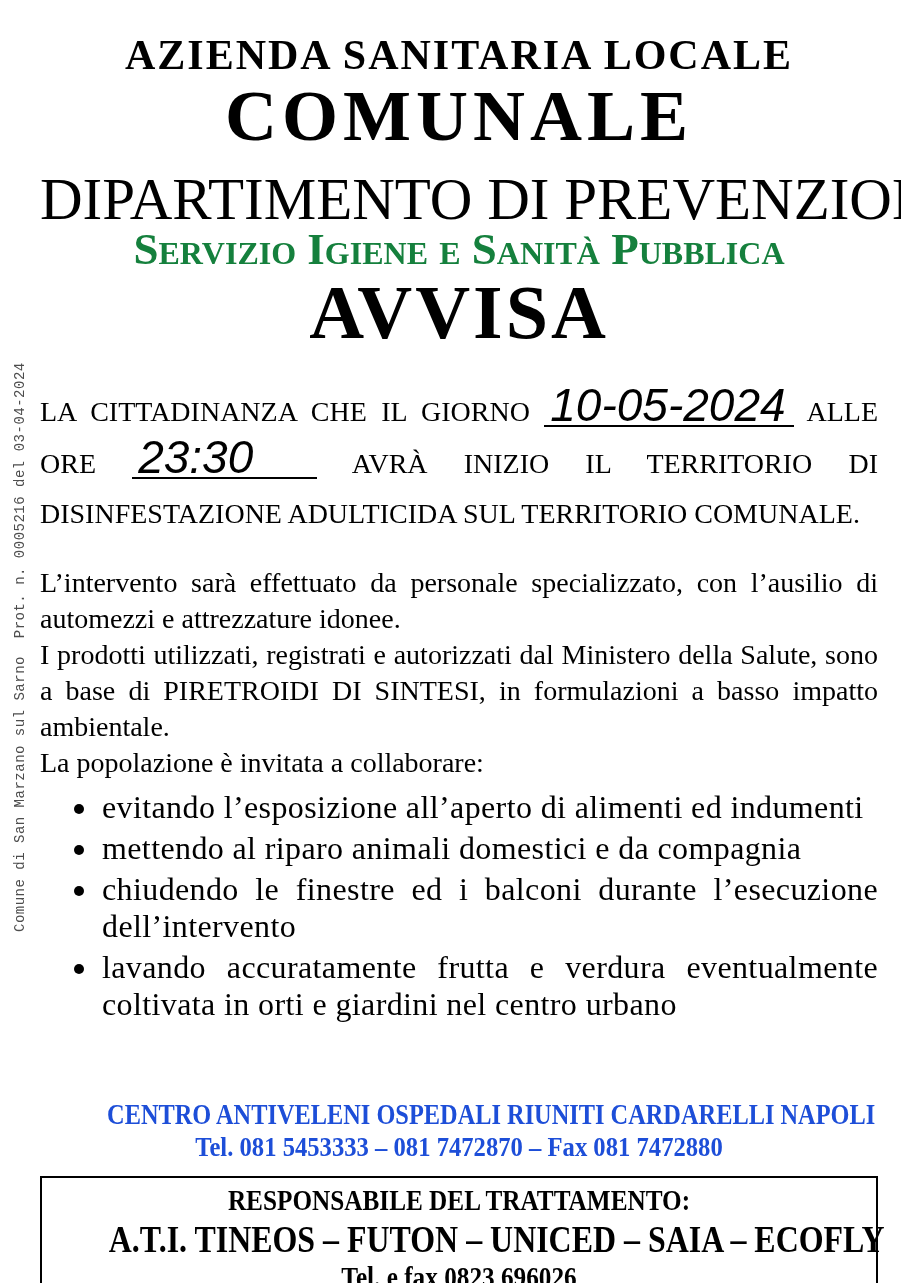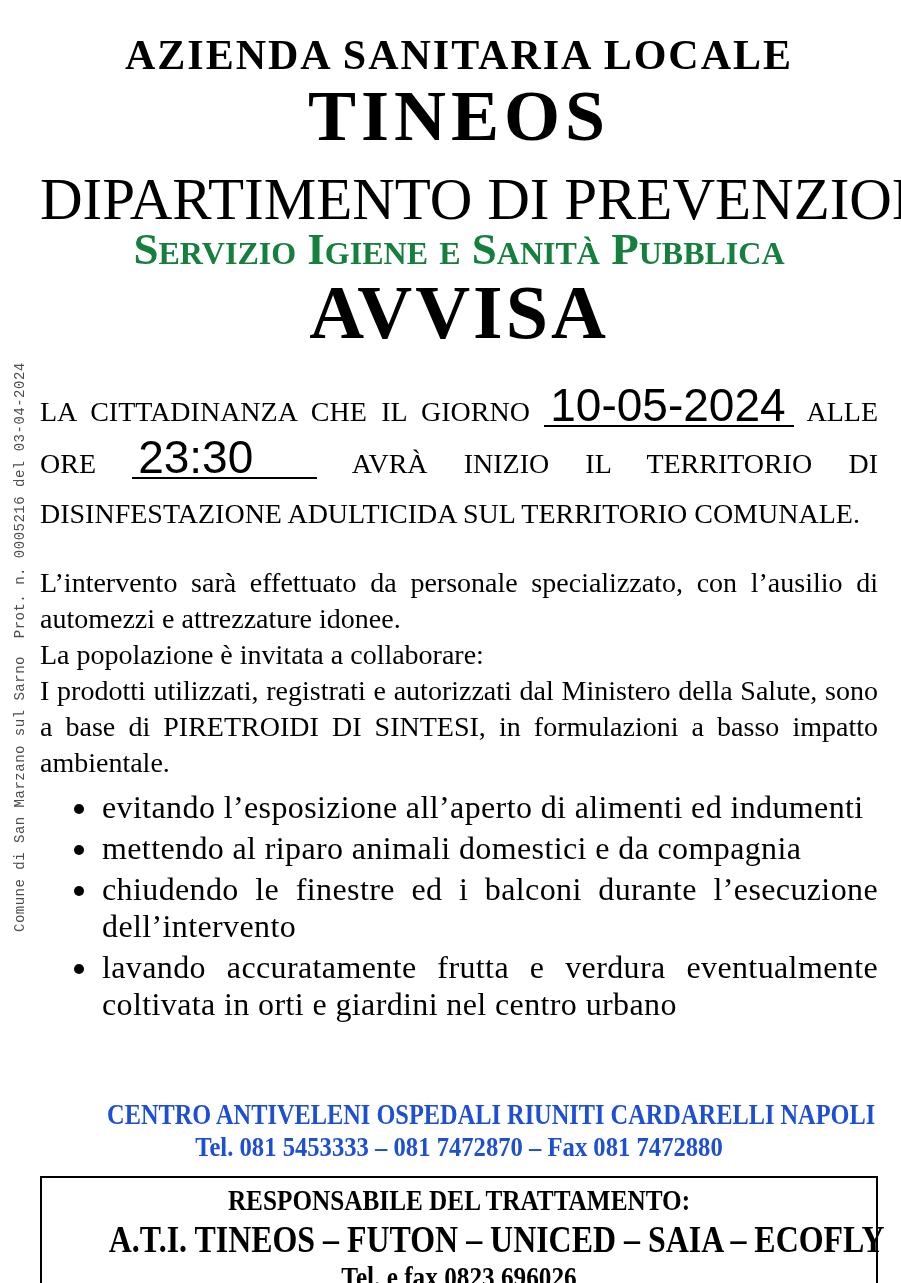--- a/index.html
+++ b/index.html
@@ -64,20 +64,21 @@
   }
   .jlast { text-align-last: justify; }
   .field {
     display: inline-block;
     font-family: "Liberation Sans", "DejaVu Sans", sans-serif;
     font-size: 46px;
     line-height: 40px;
     border-bottom: 2px solid #000;
     padding: 0 8px 0 6px;
     vertical-align: baseline;
+    font-style: italic;
   }
   .field.time { padding-right: 64px; }
   
   .paragraphs {
     margin-top: 26px;
     font-size: 28px;
     line-height: 36px;
     text-align: justify;
   }
   .paragraphs p { margin: 0; }
@@ -141,21 +142,21 @@
   }
 </style>
 </head>
 <body>
 
 <div class="sidebar-text">Comune di San Marzano sul Sarno  Prot. n. 0005216 del 03-04-2024</div>
 
 <div class="page">
 
   <div class="org1">AZIENDA SANITARIA LOCALE</div>
-  <div class="org2">TINEOS</div>
+  <div class="org2">COMUNALE</div>
 
   <div class="dept">DIPARTIMENTO DI PREVENZIONE</div>
   <div class="service">Servizio Igiene e Sanità Pubblica</div>
 
   <div class="avvisa">AVVISA</div>
 
   <div class="notice">
     <div class="jlast">
       <span>LA CITTADINANZA CHE IL GIORNO</span>
       <span class="field date">10-05-2024</span>
@@ -164,22 +165,22 @@
     <div class="jlast">
       <span>ORE</span>
       <span class="field time">23:30</span>
       <span>AVRÀ INIZIO IL TERRITORIO DI</span>
     </div>
     <div>DISINFESTAZIONE ADULTICIDA SUL TERRITORIO COMUNALE.</div>
   </div>
 
   <div class="paragraphs">
     <p>L’intervento sarà effettuato da personale specializzato, con l’ausilio di automezzi e attrezzature idonee.</p>
+    <p>I prodotti utilizzati, registrati e autorizzati dal Ministero della Salute, sono a base di PIRETROIDI DI SINTESI, in formulazioni a basso impatto ambientale.</p>
     <p>La popolazione è invitata a collaborare:</p>
-    <p>I prodotti utilizzati, registrati e autorizzati dal Ministero della Salute, sono a base di PIRETROIDI DI SINTESI, in formulazioni a basso impatto ambientale.</p>
   </div>
 
   <ul class="bullets">
     <li>evitando l’esposizione all’aperto di alimenti ed indumenti</li>
     <li>mettendo al riparo animali domestici e da compagnia</li>
     <li>chiudendo le finestre ed i balconi durante l’esecuzione dell’intervento</li>
     <li>lavando accuratamente frutta e verdura eventualmente coltivata in orti e giardini nel centro urbano</li>
   </ul>
 
   <div class="poison">

